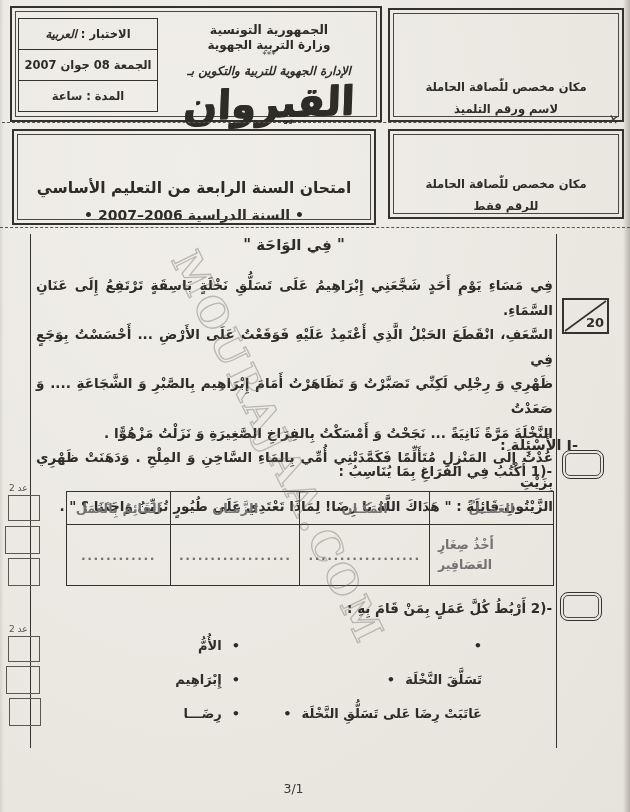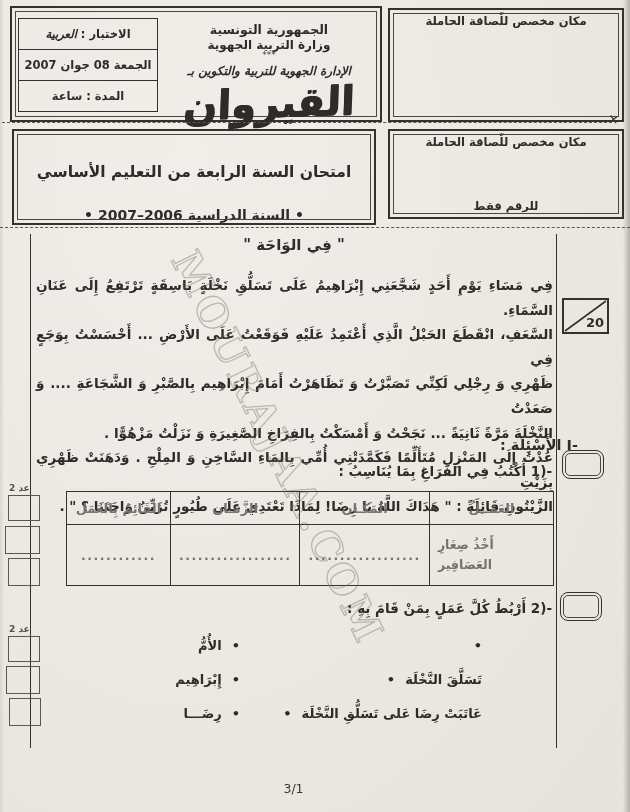--- a/index.html
+++ b/index.html
@@ -10,39 +10,39 @@
       linear-gradient(270deg, rgba(140,135,128,.55) 0px, rgba(0,0,0,0) 7px),
       radial-gradient(ellipse at 30% 20%, #f0eee9 0%, #ebe8e2 60%, #e6e3dc 100%);
     font-family:"DejaVu Sans", sans-serif;
     color:#2e2c28;
     direction:rtl;
   }
   .abs{position:absolute;}
   
   .dbox{position:absolute;border:2px solid #34322d;background:transparent;}
   .dbox::before{content:"";position:absolute;inset:3px;border:1px solid #4a4742;pointer-events:none;}
-  .center-col{display:flex;flex-direction:column;align-items:center;justify-content:space-between;height:100%;text-align:center;}
+  .center-col{display:flex;flex-direction:column;align-items:center;justify-content:flex-end;height:100%;text-align:center;}
   
   .min-line1{font-size:12.5px;font-weight:bold;letter-spacing:.5px;}
   .min-line2{font-size:12px;font-weight:bold;margin-top:1px;}
   .min-stars{font-size:9px;line-height:7px;color:#3a3833;}
   .min-line3{font-size:12px;font-weight:bold;font-style:italic;margin-top:5px;}
   .city{font-size:40px;font-weight:bold;transform:rotate(-2deg) skewX(-4deg);margin-top:2px;
         text-shadow:1px 0 0 #2e2c28, 0 1px 0 #2e2c28;}
   
   .info-tbl{position:absolute;border:1.5px solid #34322d;background:transparent;}
   .info-row{display:flex;align-items:center;justify-content:center;font-size:11.5px;font-weight:bold;
             border-bottom:1.5px solid #34322d;height:30px;text-align:center;padding:0 4px;}
   .info-row:last-child{border-bottom:none;}
   .italic-val{font-style:italic;margin-right:4px;}
   .sticker-line{font-size:11.5px;font-weight:bold;line-height:22px;}
   .dash-line{position:absolute;border-top:1.6px dashed #5a5750;}
   .cut-mark{position:absolute;font-size:13px;color:#3a3833;transform:rotate(10deg);font-weight:bold;}
   .title-line1{font-size:15.5px;font-weight:bold;margin-top:32px;}
-  .title-line2{font-size:14px;font-weight:bold;margin-top:18px;}
+  .title-line2{font-size:14px;font-weight:bold;margin-top:10px;}
   
   .vline{position:absolute;width:0;border-right:1.4px solid #34322d;}
   .passage-title{position:absolute;left:36px;width:516px;text-align:center;font-size:15px;font-weight:bold;}
   .passage{position:absolute;left:36px;width:517px;font-size:13.6px;font-weight:600;}
   .p-line{line-height:24.6px;text-align:justify;text-align-last:justify;white-space:normal;}
   .p-line.end{text-align-last:right;}
   
   .q-section{position:absolute;font-size:14.5px;font-weight:bold;}
   .q-line{position:absolute;font-size:13.5px;font-weight:bold;}
   .qnum{font-weight:bold;}
@@ -50,21 +50,21 @@
   table.ans{position:absolute;border-collapse:collapse;direction:rtl;}
   table.ans th, table.ans td{border:1.6px solid #34322d;font-weight:bold;color:#737373;}
   table.ans th{font-size:13px;height:32px;text-align:center;padding:0 6px;}
   table.ans td{font-size:12.5px;height:56px;text-align:center;padding:2px 8px;vertical-align:middle;}
   table.ans td.first{text-align:left;line-height:20px;}
   .dots{letter-spacing:1.5px;font-weight:bold;}
   
   .rmark{position:absolute;width:40px;height:27px;border:1.6px solid #34322d;border-radius:8px;}
   .rmark::before{content:"";position:absolute;inset:2px;border:1px solid #4a4742;border-radius:5px;}
   
-  .lmark-label{position:absolute;font-size:9px;color:#55524c;font-weight:bold;white-space:nowrap;}
+  .lmark-label{position:absolute;font-size:9px;color:#55524c;font-weight:normal;white-space:nowrap;}
   .lmark-box{position:absolute;width:30px;height:24px;border:1.1px solid #5a5750;}
   
   .match{position:absolute;left:148px;width:334px;}
   .m-row{display:flex;justify-content:space-between;align-items:center;height:24px;margin-bottom:10px;
          font-size:13px;font-weight:bold;}
   .m-act{display:flex;align-items:center;gap:10px;}
   .m-name{display:flex;align-items:center;gap:10px;width:92px;}
   .bullet{font-size:13px;}
   
   .watermark{position:absolute;left:205px;top:243px;transform:rotate(64deg);transform-origin:top left;
@@ -95,20 +95,21 @@
       <div class="min-stars">***</div>
       <div class="min-line3">الإدارة الجهوية للتربية والتكوين بـ</div>
       <div class="city">القيروان</div>
     </div>
   </div>
 </div>
 
 <div class="dbox" style="left:388px;top:8px;width:232px;height:110px;">
   <div class="center-col">
     <div class="sticker-line">مكان مخصص للّصاقة الحاملة</div>
+    <div class="sticker-line">لاسم ورقم التلميذ</div>
   </div>
 </div>
 
 <div class="dash-line" style="left:2px;top:122px;width:610px;"></div>
 <div class="cut-mark" style="left:608px;top:112px;">✕</div>
 
 <div class="dbox" style="left:12px;top:129px;width:360px;height:92px;">
   <div class="center-col">
     <div class="title-line1">امتحان السنة الرابعة من التعليم الأساسي</div>
     <div class="title-line2">• السنة الدراسية 2006–2007 •</div>

